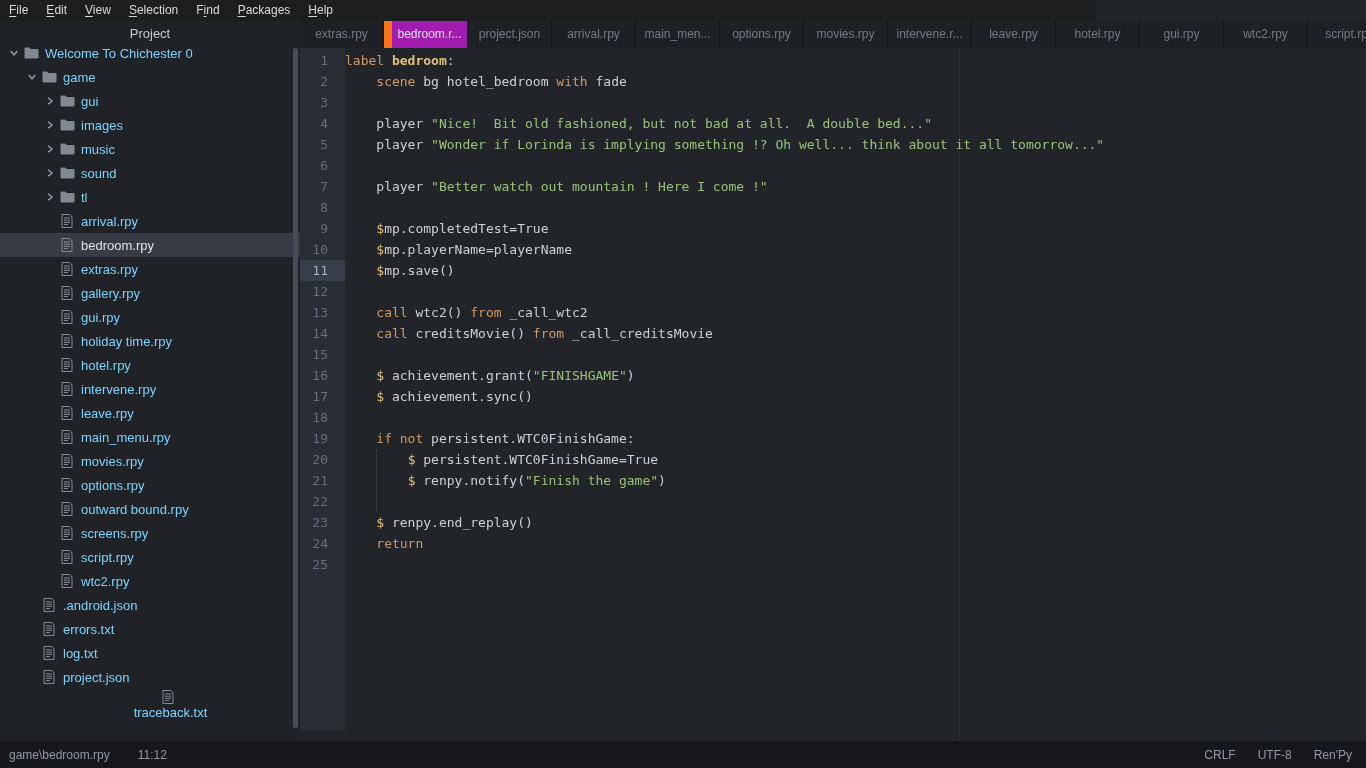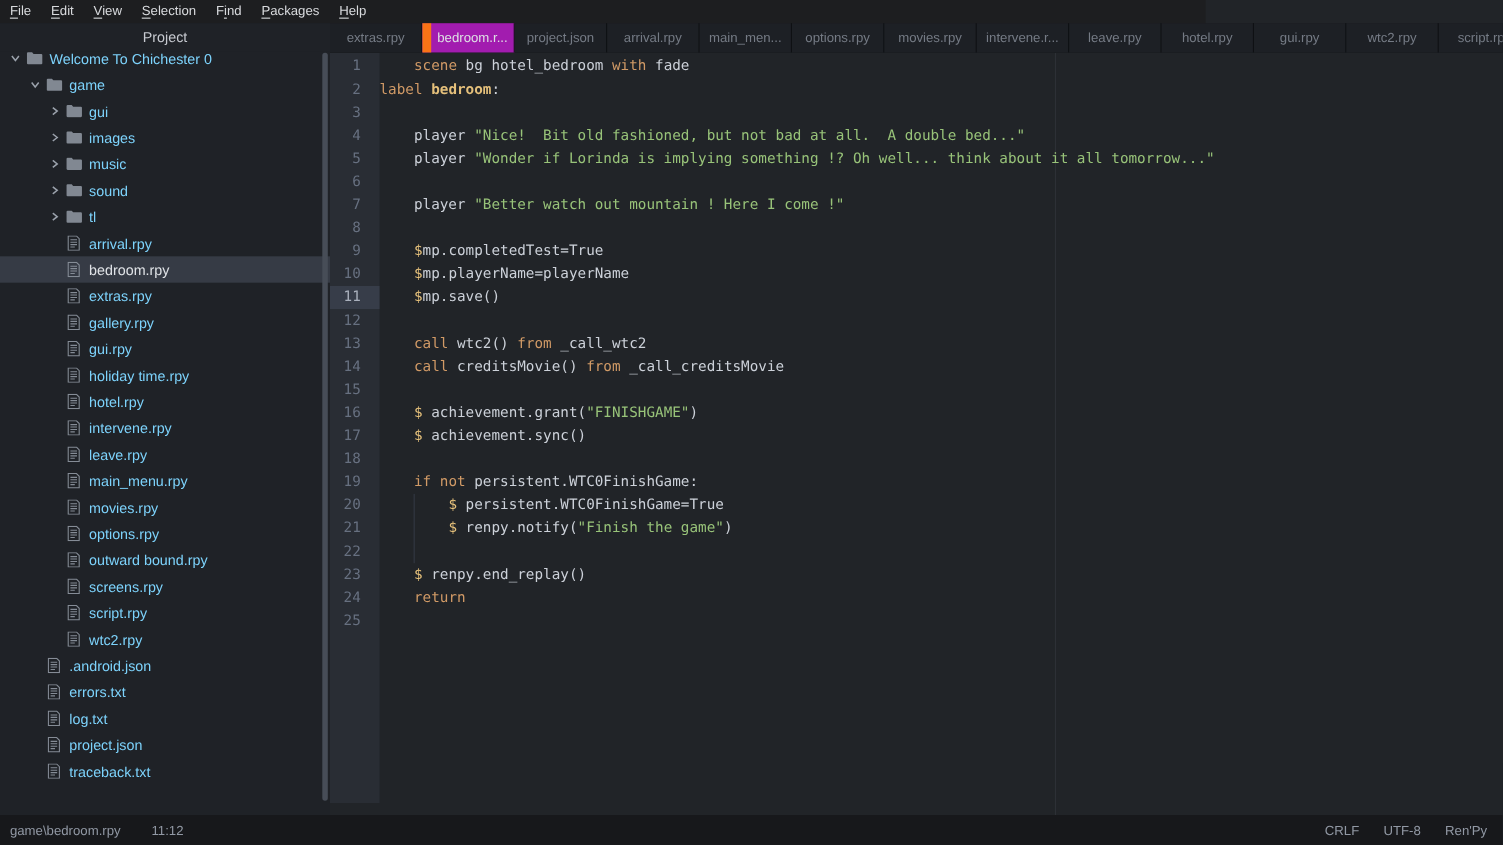--- a/index.html
+++ b/index.html
@@ -349,21 +349,21 @@
       </div>
       <div class="tree-row" style="padding-left: 41px;">
         <div class="ficon">
           <svg width="12" height="14" viewBox="0 0 12 14">
             <path d="M1 0.5 L8.5 0.5 L11 3 L11 13.5 L1 13.5 Z" fill="none" stroke="#858c96" stroke-width="1"></path>
             <path d="M3 4 L9 4 M3 6.2 L9 6.2 M3 8.4 L9 8.4 M3 10.6 L7 10.6" stroke="#858c96" stroke-width="1"></path>
           </svg>
         </div>
         <span>project.json</span>
       </div>
-      <div class="tree-row" style="padding-left: 41px;">
+      <div class="tree-row" style="padding-left: 41px; flex-direction: column;">
         <div class="ficon">
           <svg width="12" height="14" viewBox="0 0 12 14">
             <path d="M1 0.5 L8.5 0.5 L11 3 L11 13.5 L1 13.5 Z" fill="none" stroke="#858c96" stroke-width="1"></path>
             <path d="M3 4 L9 4 M3 6.2 L9 6.2 M3 8.4 L9 8.4 M3 10.6 L7 10.6" stroke="#858c96" stroke-width="1"></path>
           </svg>
         </div>
         <span>traceback.txt</span>
       </div>
     </div>
   <div class="side-scroll"></div>
@@ -409,22 +409,22 @@
       <div class="gnum">18</div>
       <div class="gnum">19</div>
       <div class="gnum">20</div>
       <div class="gnum">21</div>
       <div class="gnum">22</div>
       <div class="gnum">23</div>
       <div class="gnum">24</div>
       <div class="gnum">25</div>
     </div>
   <div class="code" id="code">
+      <div class="cline"><span class="tk-k">label</span><span class="tk-d"> </span><span class="tk-n">bedroom</span><span class="tk-d">:</span></div>
       <div class="cline"><span class="tk-d">    </span><span class="tk-k">scene</span><span class="tk-d"> bg hotel_bedroom </span><span class="tk-k">with</span><span class="tk-d"> fade</span></div>
-      <div class="cline"><span class="tk-k">label</span><span class="tk-d"> </span><span class="tk-n">bedroom</span><span class="tk-d">:</span></div>
       <div class="cline"></div>
       <div class="cline"><span class="tk-d">    player </span><span class="tk-s">"Nice!  Bit old fashioned, but not bad at all.  A double bed..."</span></div>
       <div class="cline"><span class="tk-d">    player </span><span class="tk-s">"Wonder if Lorinda is implying something !? Oh well... think about it all tomorrow..."</span></div>
       <div class="cline"></div>
       <div class="cline"><span class="tk-d">    player </span><span class="tk-s">"Better watch out mountain ! Here I come !"</span></div>
       <div class="cline"></div>
       <div class="cline"><span class="tk-d">    </span><span class="tk-y">$</span><span class="tk-d">mp.completedTest=True</span></div>
       <div class="cline"><span class="tk-d">    </span><span class="tk-y">$</span><span class="tk-d">mp.playerName=playerName</span></div>
       <div class="cline"><span class="tk-d">    </span><span class="tk-y">$</span><span class="tk-d">mp.save()</span></div>
       <div class="cline"></div>

